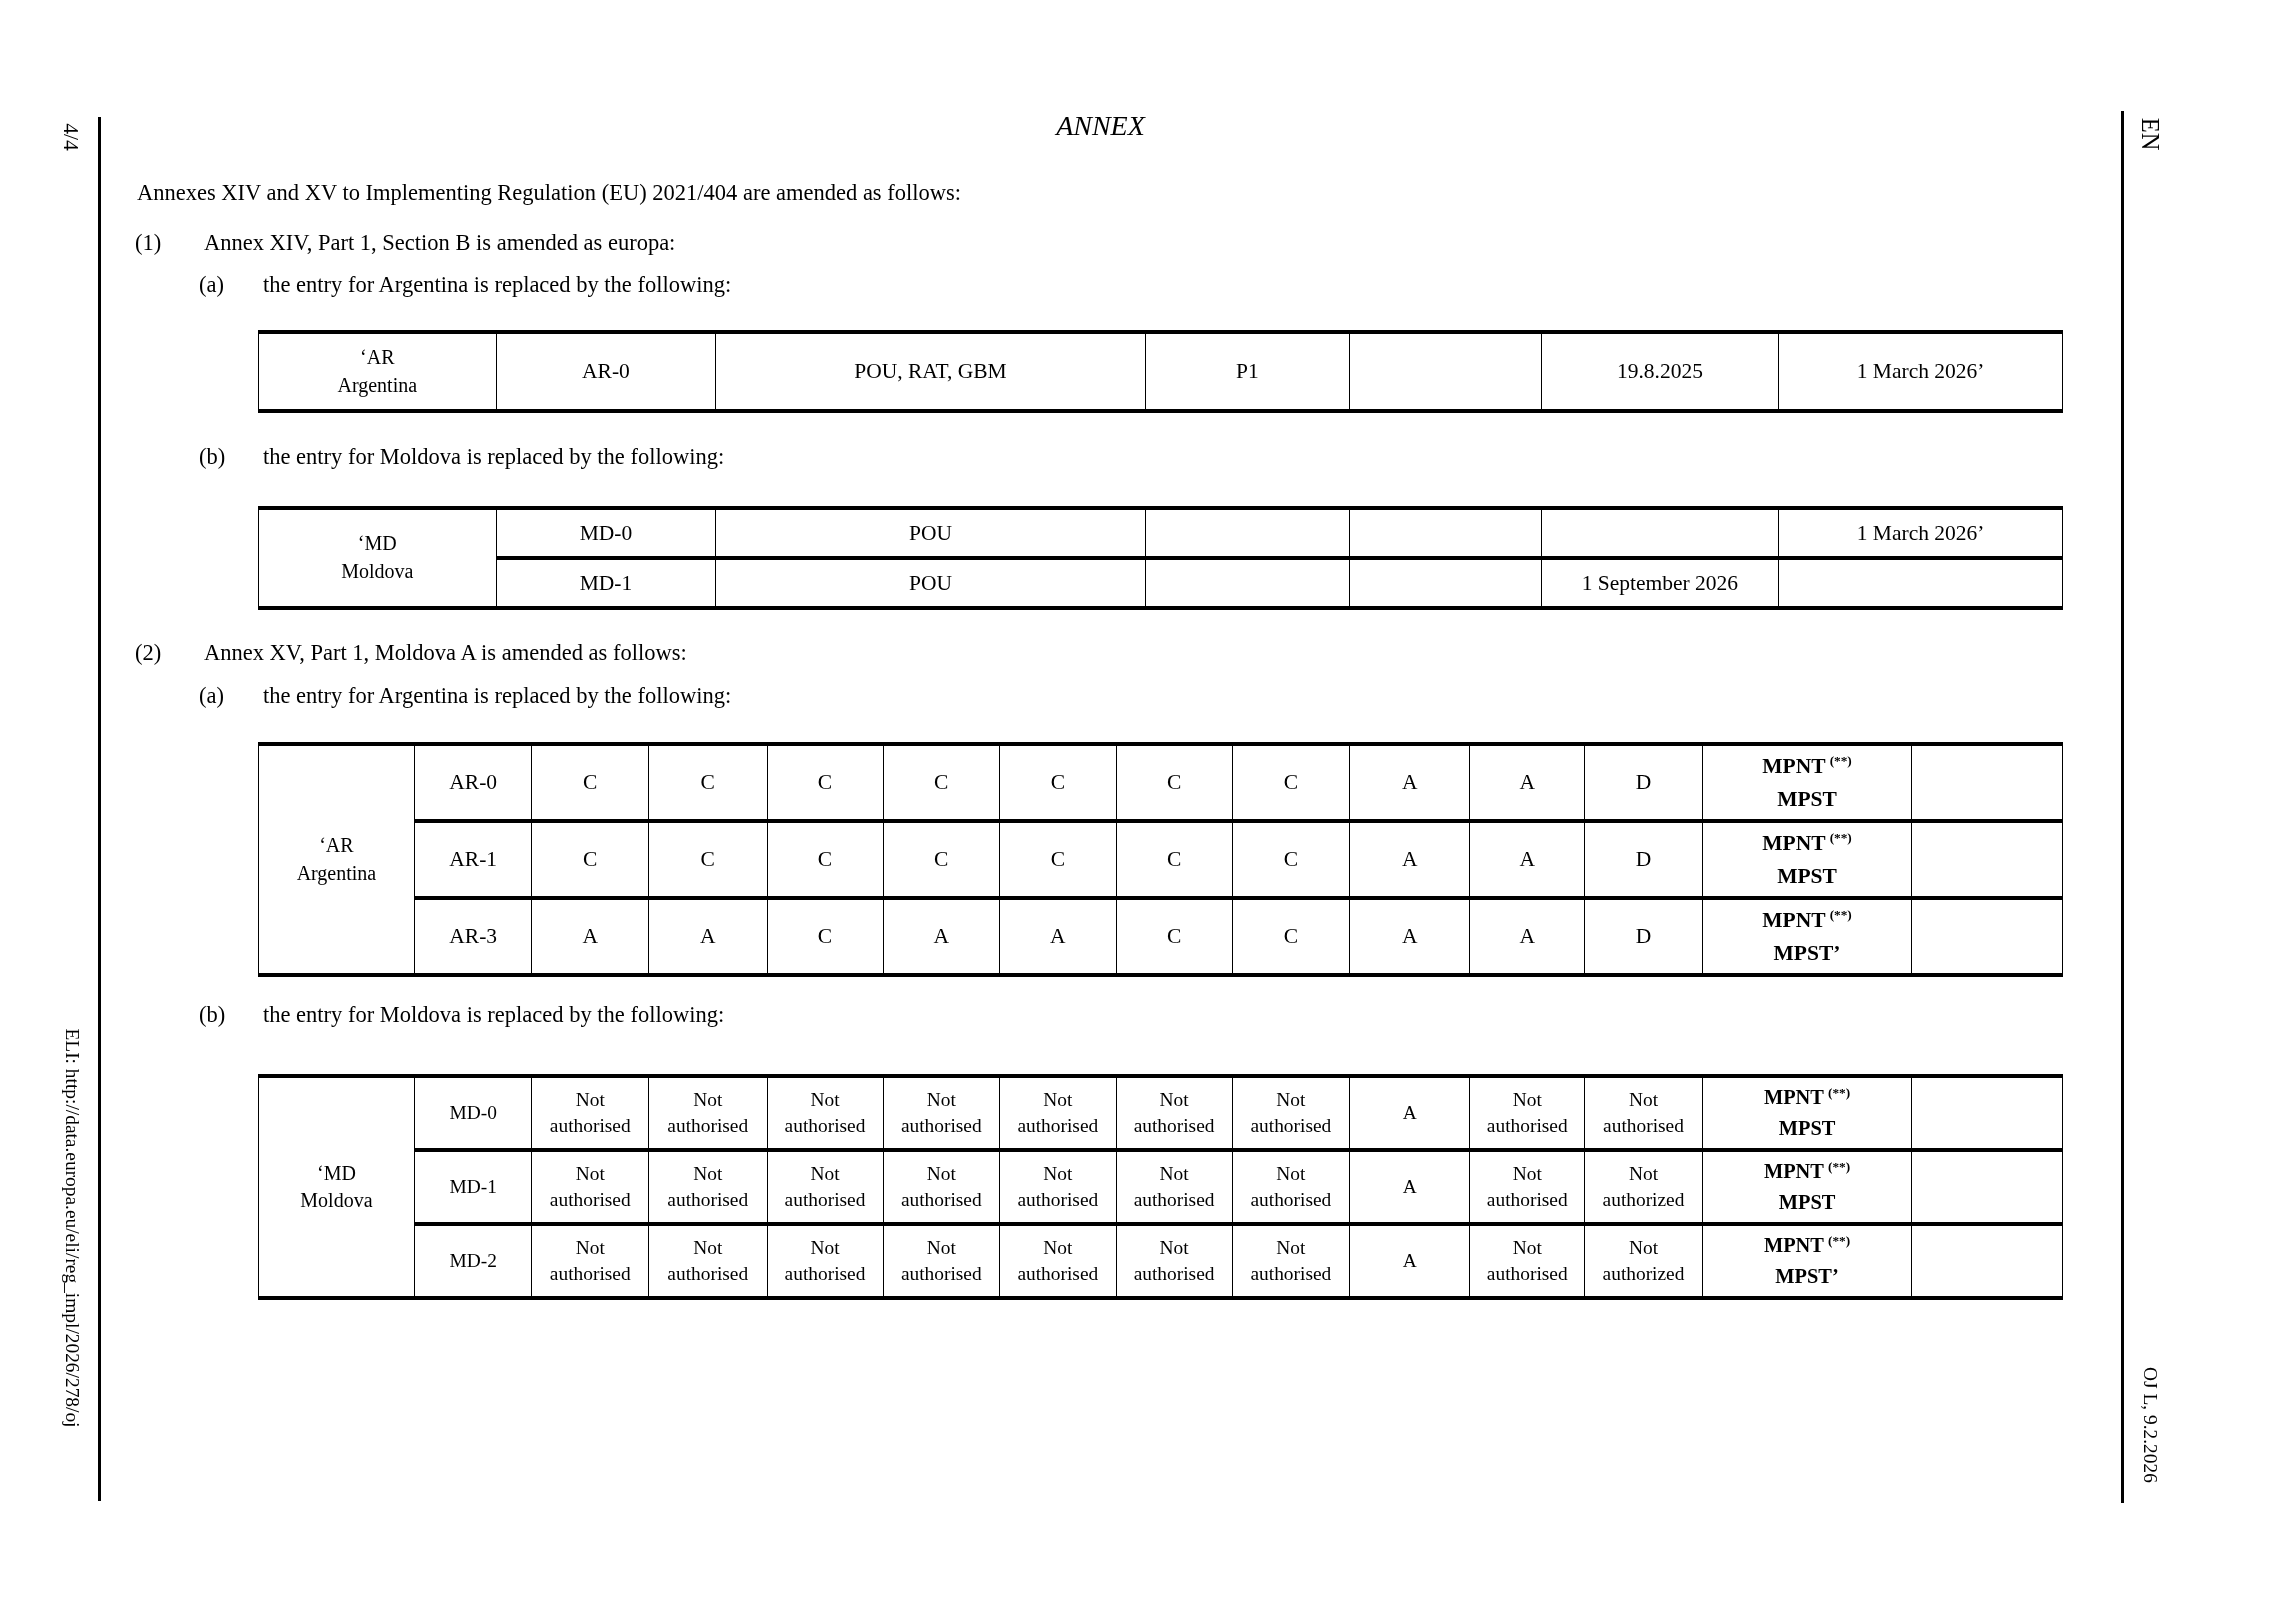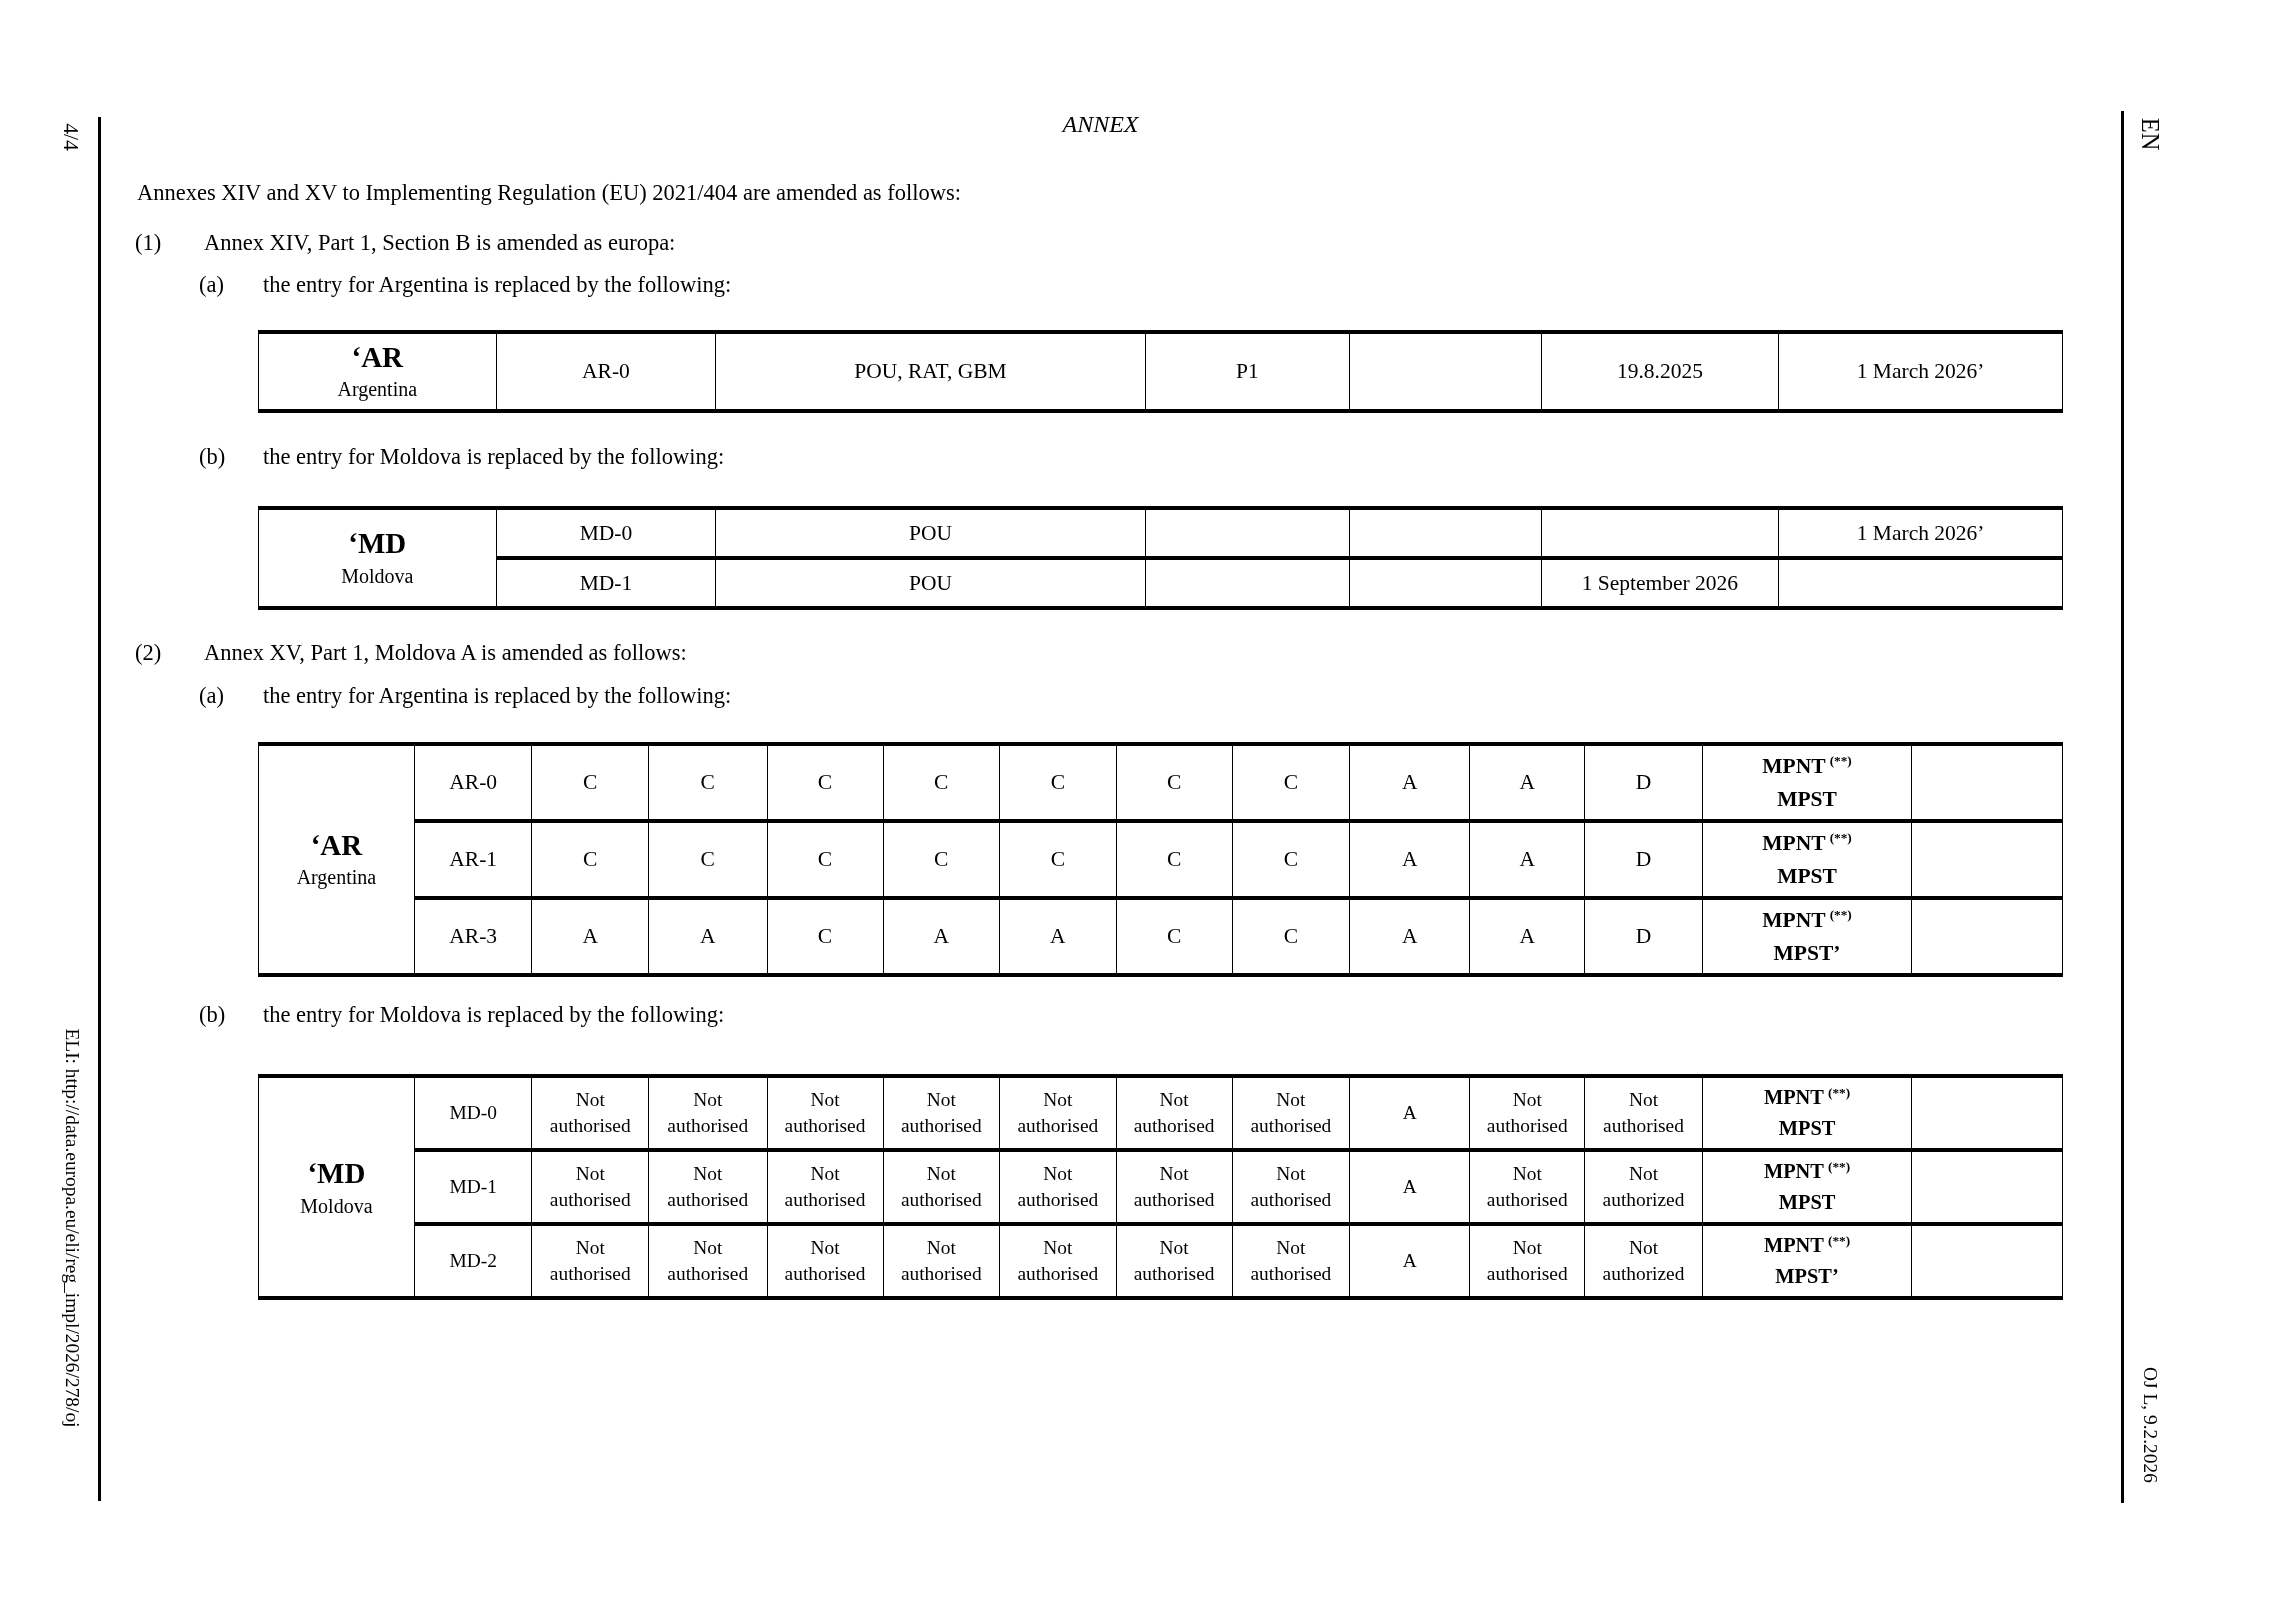--- a/index.html
+++ b/index.html
@@ -14,21 +14,21 @@
   .rule{position:absolute;background:#000;}
   .vtext{
     position:absolute;
     white-space:nowrap;
     transform:translate(-50%,-50%) rotate(90deg);
     font-family:"Liberation Serif", serif;
   }
   .title{
     position:absolute;left:138px;width:1925px;
     text-align:center;
-    font-style:italic;font-size:24px;line-height:1.1;
+    font-style:italic;font-size:28px;line-height:1.1;
   }
   .para{
     position:absolute;
     font-size:22.5px;line-height:1.15;white-space:nowrap;
   }
   .item{position:absolute;font-size:22.5px;line-height:1.15;white-space:nowrap;}
   .item .num{display:inline-block;}
   .lvl1 .num{width:69px;}
   .lvl2 .num{width:64px;}
   table.oj{
@@ -38,21 +38,21 @@
   }
   table.oj td{
     border-left:1.5px solid #000;border-right:1.5px solid #000;
     text-align:center;vertical-align:middle;
     padding:0 3.1px;overflow:hidden;
   }
   table.oj tr.first td{border-top:4.1px solid #000;}
   table.oj tr.divider td{border-top:4.1px solid #000;}
   table.oj tr.last td{border-bottom:4.1px solid #000;}
   td.country{line-height:1.3;}
-  .cc{font-weight:bold;font-size:29px;}
+  .cc{font-weight:normal;font-size:20px;}
   .cn{font-size:20px;}
   td.special{font-weight:bold;line-height:1.5;margin-left:46px;}
   td.special .sup{font-size:13.3px;vertical-align:super;font-weight:bold;margin-left:4.1px;}
   table.dense{font-size:19.4px;}
   table.dense td{line-height:1.35;padding:0 2px;}
   table.dense td.special{font-size:20.4px;line-height:1.5;}
   .t1 tr{height:79px;}
   .t2 tr{height:50px;}
   .t3 tr{height:77px;}
   .t4 tr{height:74px;}

